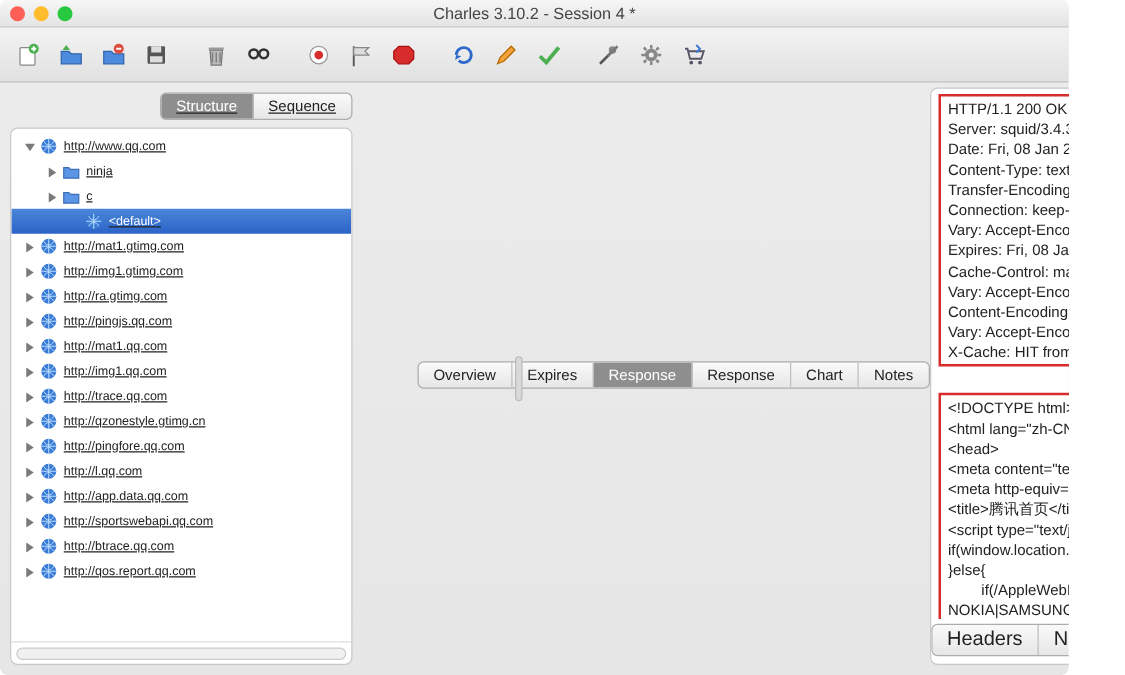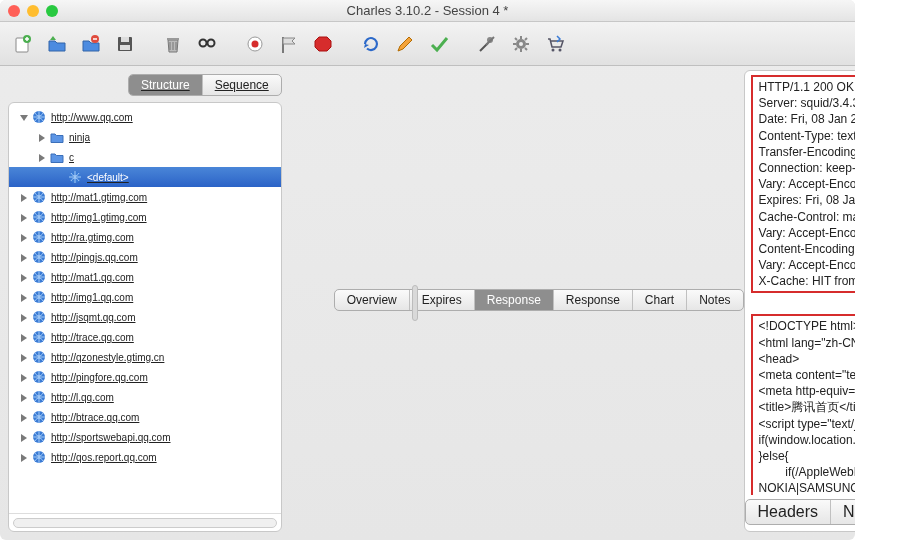--- a/index.html
+++ b/index.html
@@ -391,35 +391,20 @@
                 <svg>
                   <path d="M2 1l6 4-6 4z" fill="#7a7a7a"></path>
                 </svg>
               </span>
               <span class="ticon">
                 <svg width="14" height="14">
                   <circle cx="7" cy="7" r="6" fill="#3a7bd5"></circle>
                   <path d="M1 7h12M7 1v12M3 3c2 4 6 4 8 0M3 11c2-4 6-4 8 0" stroke="#bfe0ff" stroke-width="0.8" fill="none"></path>
                 </svg>
               </span>
-              <span>http://jsqmt.qq.com</span>
-            </div>
-            <div class="tree-row">
-              <span class="indent0"></span>
-              <span class="tw">
-                <svg>
-                  <path d="M2 1l6 4-6 4z" fill="#7a7a7a"></path>
-                </svg>
-              </span>
-              <span class="ticon">
-                <svg width="14" height="14">
-                  <circle cx="7" cy="7" r="6" fill="#3a7bd5"></circle>
-                  <path d="M1 7h12M7 1v12M3 3c2 4 6 4 8 0M3 11c2-4 6-4 8 0" stroke="#bfe0ff" stroke-width="0.8" fill="none"></path>
-                </svg>
-              </span>
               <span>http://trace.qq.com</span>
             </div>
             <div class="tree-row">
               <span class="indent0"></span>
               <span class="tw">
                 <svg>
                   <path d="M2 1l6 4-6 4z" fill="#7a7a7a"></path>
                 </svg>
               </span>
               <span class="ticon">
@@ -466,36 +451,51 @@
                 <svg>
                   <path d="M2 1l6 4-6 4z" fill="#7a7a7a"></path>
                 </svg>
               </span>
               <span class="ticon">
                 <svg width="14" height="14">
                   <circle cx="7" cy="7" r="6" fill="#3a7bd5"></circle>
                   <path d="M1 7h12M7 1v12M3 3c2 4 6 4 8 0M3 11c2-4 6-4 8 0" stroke="#bfe0ff" stroke-width="0.8" fill="none"></path>
                 </svg>
               </span>
+              <span>http://app.data.qq.com</span>
+            </div>
+            <div class="tree-row">
+              <span class="indent0"></span>
+              <span class="tw">
+                <svg>
+                  <path d="M2 1l6 4-6 4z" fill="#7a7a7a"></path>
+                </svg>
+              </span>
+              <span class="ticon">
+                <svg width="14" height="14">
+                  <circle cx="7" cy="7" r="6" fill="#3a7bd5"></circle>
+                  <path d="M1 7h12M7 1v12M3 3c2 4 6 4 8 0M3 11c2-4 6-4 8 0" stroke="#bfe0ff" stroke-width="0.8" fill="none"></path>
+                </svg>
+              </span>
+              <span>http://sportswebapi.qq.com</span>
+            </div>
+            <div class="tree-row">
+              <span class="indent0"></span>
+              <span class="tw">
+                <svg>
+                  <path d="M2 1l6 4-6 4z" fill="#7a7a7a"></path>
+                </svg>
+              </span>
+              <span class="ticon">
+                <svg width="14" height="14">
+                  <circle cx="7" cy="7" r="6" fill="#3a7bd5"></circle>
+                  <path d="M1 7h12M7 1v12M3 3c2 4 6 4 8 0M3 11c2-4 6-4 8 0" stroke="#bfe0ff" stroke-width="0.8" fill="none"></path>
+                </svg>
+              </span>
               <span>http://btrace.qq.com</span>
-            </div>
-            <div class="tree-row">
-              <span class="indent0"></span>
-              <span class="tw">
-                <svg>
-                  <path d="M2 1l6 4-6 4z" fill="#7a7a7a"></path>
-                </svg>
-              </span>
-              <span class="ticon">
-                <svg width="14" height="14">
-                  <circle cx="7" cy="7" r="6" fill="#3a7bd5"></circle>
-                  <path d="M1 7h12M7 1v12M3 3c2 4 6 4 8 0M3 11c2-4 6-4 8 0" stroke="#bfe0ff" stroke-width="0.8" fill="none"></path>
-                </svg>
-              </span>
-              <span>http://sportswebapi.qq.com</span>
             </div>
             <div class="tree-row">
               <span class="indent0"></span>
               <span class="tw">
                 <svg>
                   <path d="M2 1l6 4-6 4z" fill="#7a7a7a"></path>
                 </svg>
               </span>
               <span class="ticon">
                 <svg width="14" height="14">

